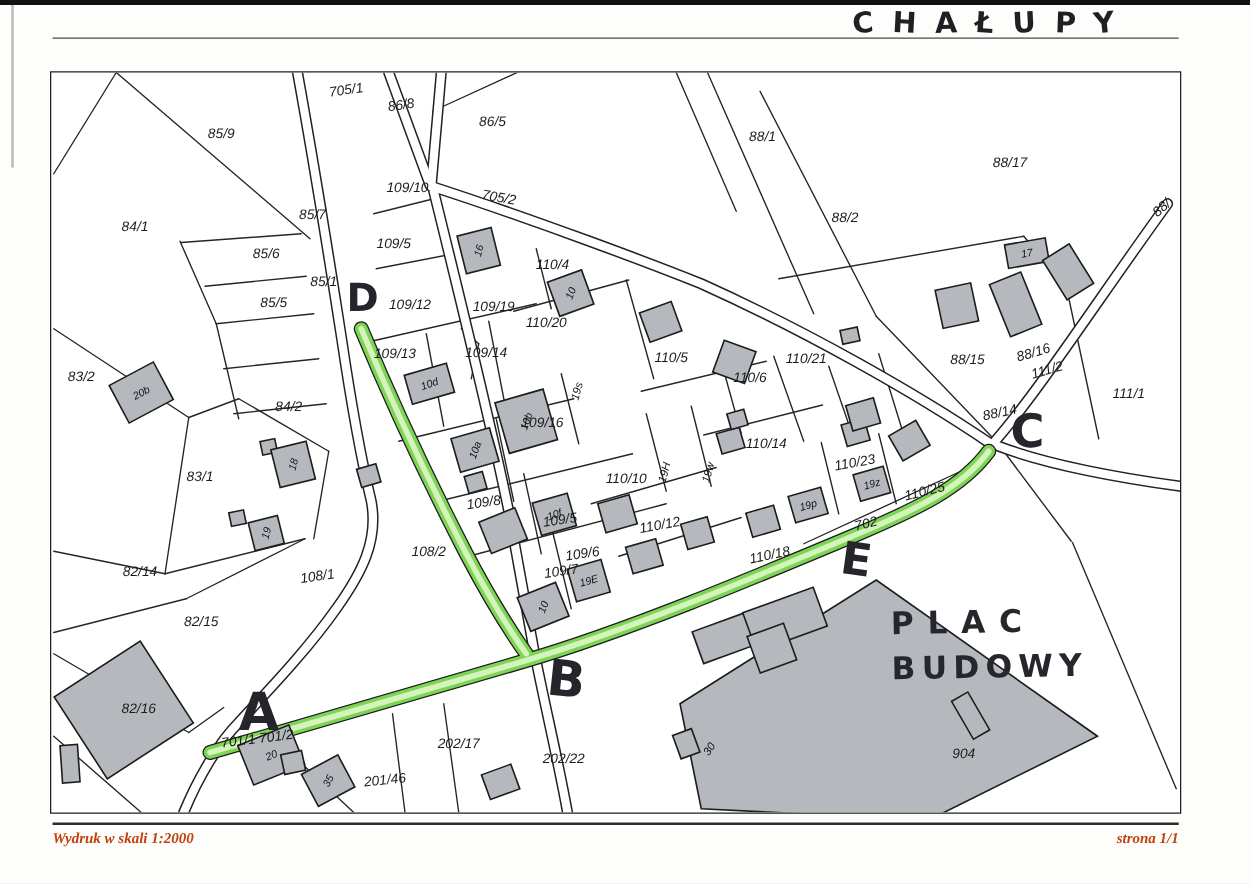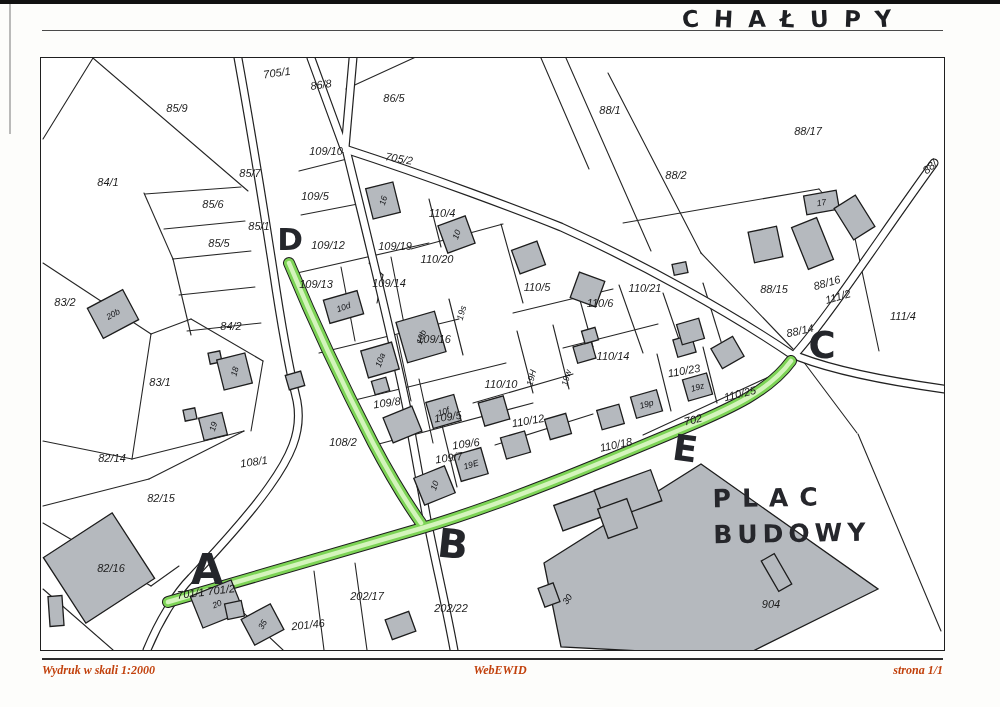--- a/index.html
+++ b/index.html
@@ -255,21 +255,21 @@
         <div class="plabel" style="left: 348px; top: 225px; transform: translate(-50%, -50%) rotate(0deg);">109/14</div>
         <div class="plabel" style="left: 496px; top: 229px; transform: translate(-50%, -50%) rotate(0deg);">110/5</div>
         <div class="plabel" style="left: 559px; top: 245px; transform: translate(-50%, -50%) rotate(0deg);">110/6</div>
         <div class="plabel" style="left: 604px; top: 230px; transform: translate(-50%, -50%) rotate(0deg);">110/21</div>
         <div class="plabel" style="left: 733px; top: 231px; transform: translate(-50%, -50%) rotate(0deg);">88/15</div>
         <div class="plabel" style="left: 786px; top: 225px; transform: translate(-50%, -50%) rotate(-16deg);">88/16</div>
         <div class="plabel" style="left: 797px; top: 239px; transform: translate(-50%, -50%) rotate(-16deg);">111/2</div>
         <div class="plabel" style="left: 190px; top: 268px; transform: translate(-50%, -50%) rotate(0deg);">84/2</div>
         <div class="plabel" style="left: 393px; top: 281px; transform: translate(-50%, -50%) rotate(0deg);">109/16</div>
         <div class="plabel" style="left: 759px; top: 273px; transform: translate(-50%, -50%) rotate(-12deg);">88/14</div>
-        <div class="plabel" style="left: 862px; top: 258px; transform: translate(-50%, -50%) rotate(0deg);">111/4</div>
+        <div class="plabel" style="left: 862px; top: 258px; transform: translate(-50%, -50%) rotate(0deg);">111/1</div>
         <div class="plabel" style="left: 119px; top: 324px; transform: translate(-50%, -50%) rotate(0deg);">83/1</div>
         <div class="plabel" style="left: 572px; top: 298px; transform: translate(-50%, -50%) rotate(0deg);">110/14</div>
         <div class="plabel" style="left: 643px; top: 313px; transform: translate(-50%, -50%) rotate(-10deg);">110/23</div>
         <div class="plabel" style="left: 460px; top: 326px; transform: translate(-50%, -50%) rotate(0deg);">110/10</div>
         <div class="plabel" style="left: 346px; top: 345px; transform: translate(-50%, -50%) rotate(-8deg);">109/8</div>
         <div class="plabel" style="left: 407px; top: 359px; transform: translate(-50%, -50%) rotate(-8deg);">109/5</div>
         <div class="plabel" style="left: 487px; top: 363px; transform: translate(-50%, -50%) rotate(-10deg);">110/12</div>
         <div class="plabel" style="left: 699px; top: 336px; transform: translate(-50%, -50%) rotate(-14deg);">110/25</div>
         <div class="plabel" style="left: 652px; top: 362px; transform: translate(-50%, -50%) rotate(-14deg);">702</div>
         <div class="plabel" style="left: 575px; top: 387px; transform: translate(-50%, -50%) rotate(-12deg);">110/18</div>
@@ -296,15 +296,14 @@
         <div class="hand" style="left: 644px; top: 391px; font-size: 36px; transform: translate(-50%, -50%) rotate(8deg);">E</div>
         <div id="site-label" style="left: 672px; top: 425px;">
           <div class="l1">PLAC</div>
           <div class="l2">BUDOWY</div>
         </div>
       </div>
   </div>
 
   <div id="footer-line"></div>
   <div id="foot-left" class="foot">Wydruk w skali 1:2000</div>
-  <div id="foot-center" class="foot">WebEWID</div>
   <div id="foot-right" class="foot">strona 1/1</div>
 </div>
 
 </body></html>

